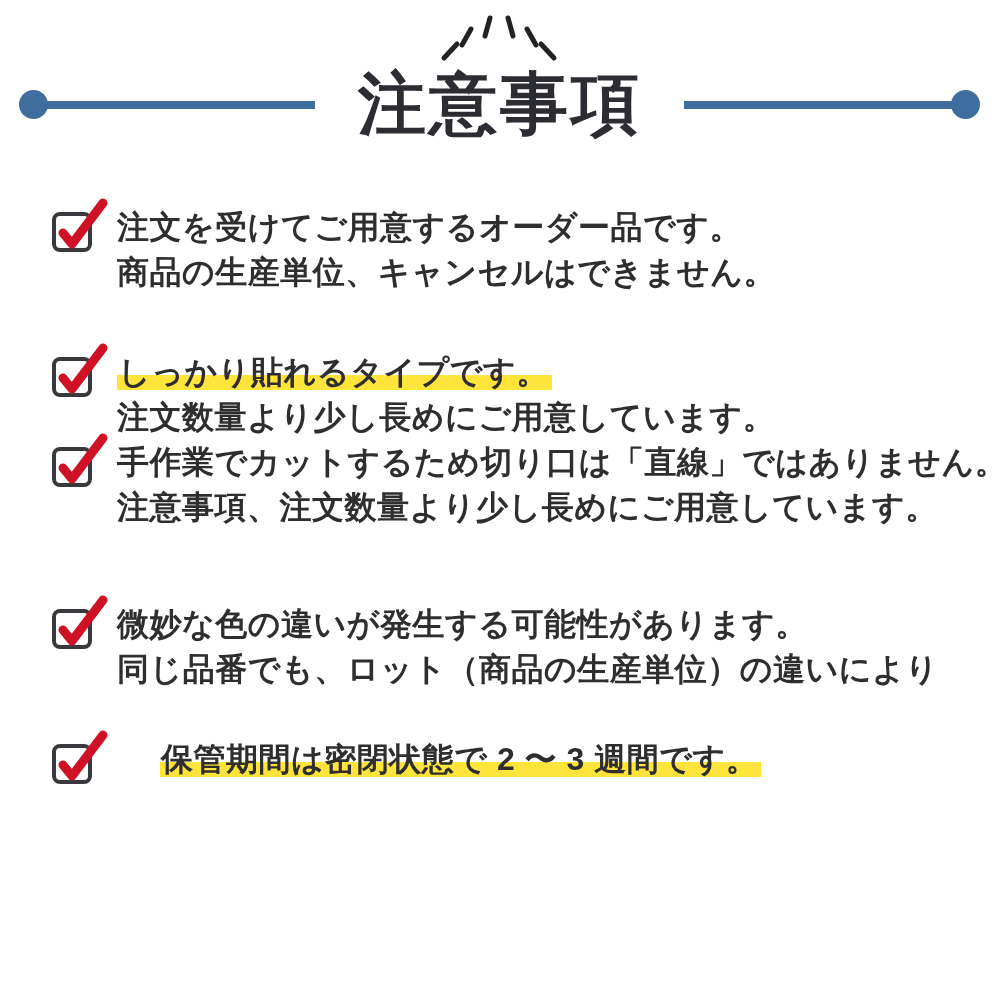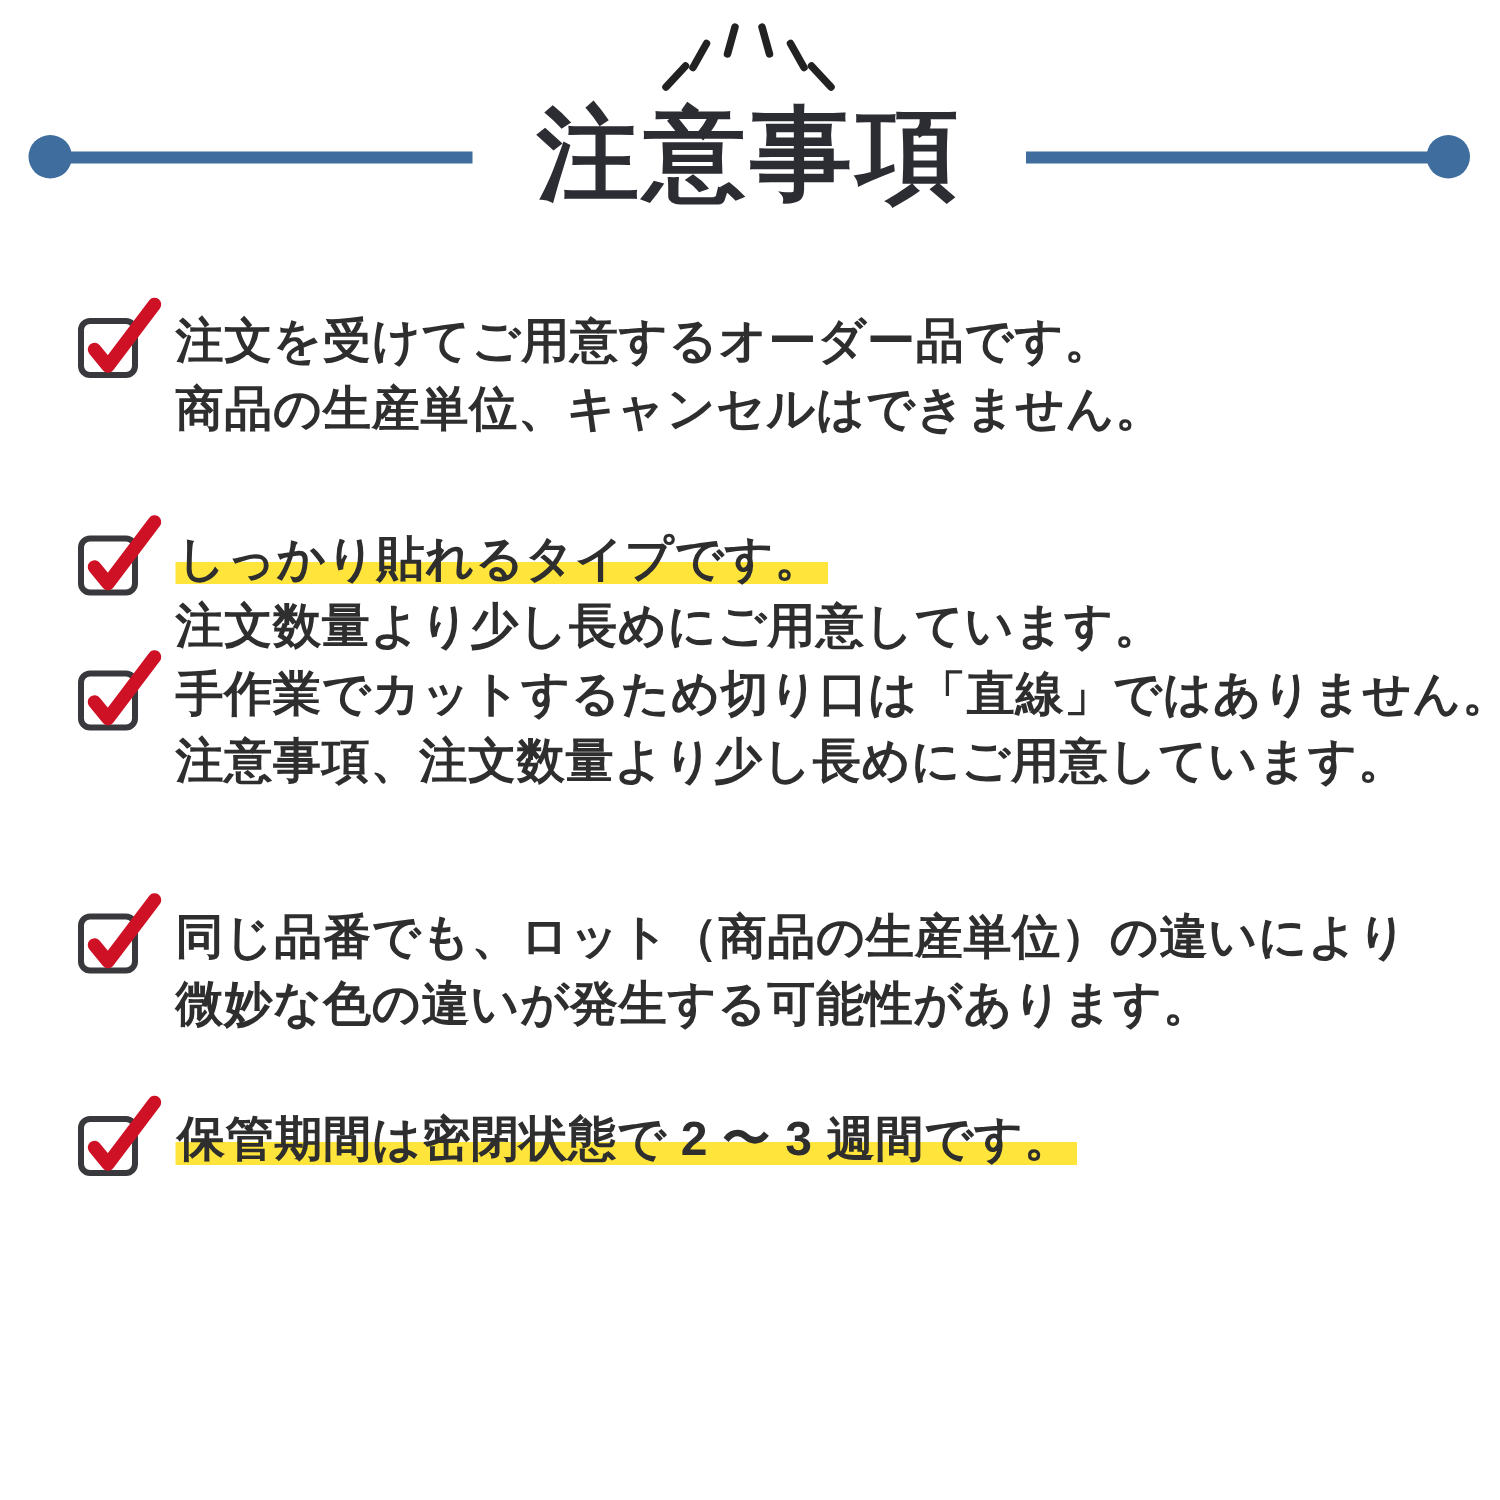--- a/index.html
+++ b/index.html
@@ -35,21 +35,21 @@
   .deco-left .bar  { margin-left: -5px; }
   .deco-right .bar { margin-right: -5px; }
 
   
   .list { position: absolute; left: 52px; top: 200px; right: 20px; }
   .item { display: flex; align-items: flex-start; }
   .item-1 { margin-top: 5px; margin-bottom: 55px; }
   .item-2 { }
   .item-3 { margin-bottom: 72px; }
   .item-4 { margin-bottom: 45px; }
-  .item-5 { margin-bottom: 5px; }
+  .item-5 { margin-bottom: 5px; gap: 43px; }
   .cb { width: 56px; height: 56px; flex: none; margin-top: -7px; overflow: visible; }
   .item-text {
     margin-left: 9px;
     font-size: 32px; font-weight: 700; line-height: 45px;
     letter-spacing: 0.5px; color: #2e2e2e;
     white-space: nowrap;
   }
   .line { height: 45px; }
   .hl {
     background: linear-gradient(to bottom,
@@ -119,22 +119,22 @@
         <div class="line"><span>注意事項、注文数量より少し長めにご用意しています。</span></div>
       </div>
     </div>
 
     <div class="item item-4">
       <svg class="cb" viewBox="0 0 56 56" fill="none">
         <rect x="2" y="16" width="36" height="36" rx="6" stroke="#39393d" stroke-width="4"></rect>
         <polyline points="11,35 20,46 51,5" stroke="#cf1126" stroke-width="9" stroke-linecap="round" stroke-linejoin="round"></polyline>
       </svg>
       <div class="item-text">
+        <div class="line"><span>微妙な色の違いが発生する可能性があります。</span></div>
         <div class="line"><span>同じ品番でも、ロット（商品の生産単位）の違いにより</span></div>
-        <div class="line"><span>微妙な色の違いが発生する可能性があります。</span></div>
       </div>
     </div>
 
     <div class="item item-5">
       <svg class="cb" viewBox="0 0 56 56" fill="none">
         <rect x="2" y="16" width="36" height="36" rx="6" stroke="#39393d" stroke-width="4"></rect>
         <polyline points="11,35 20,46 51,5" stroke="#cf1126" stroke-width="9" stroke-linecap="round" stroke-linejoin="round"></polyline>
       </svg>
       <div class="item-text">
         <div class="line"><span class="hl">保管期間は密閉状態で 2 〜 3 週間です。</span></div>

